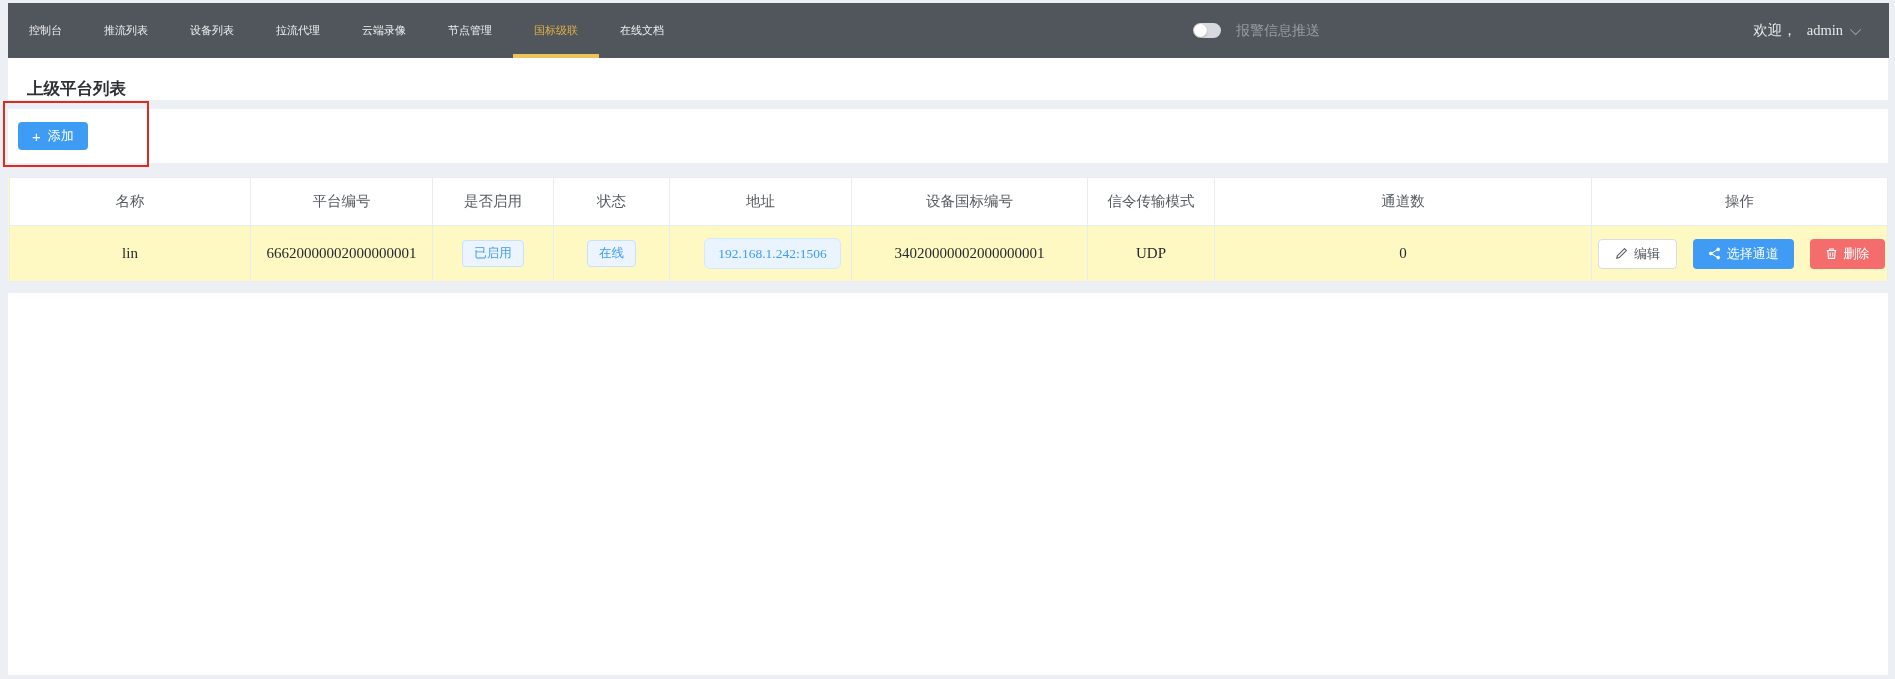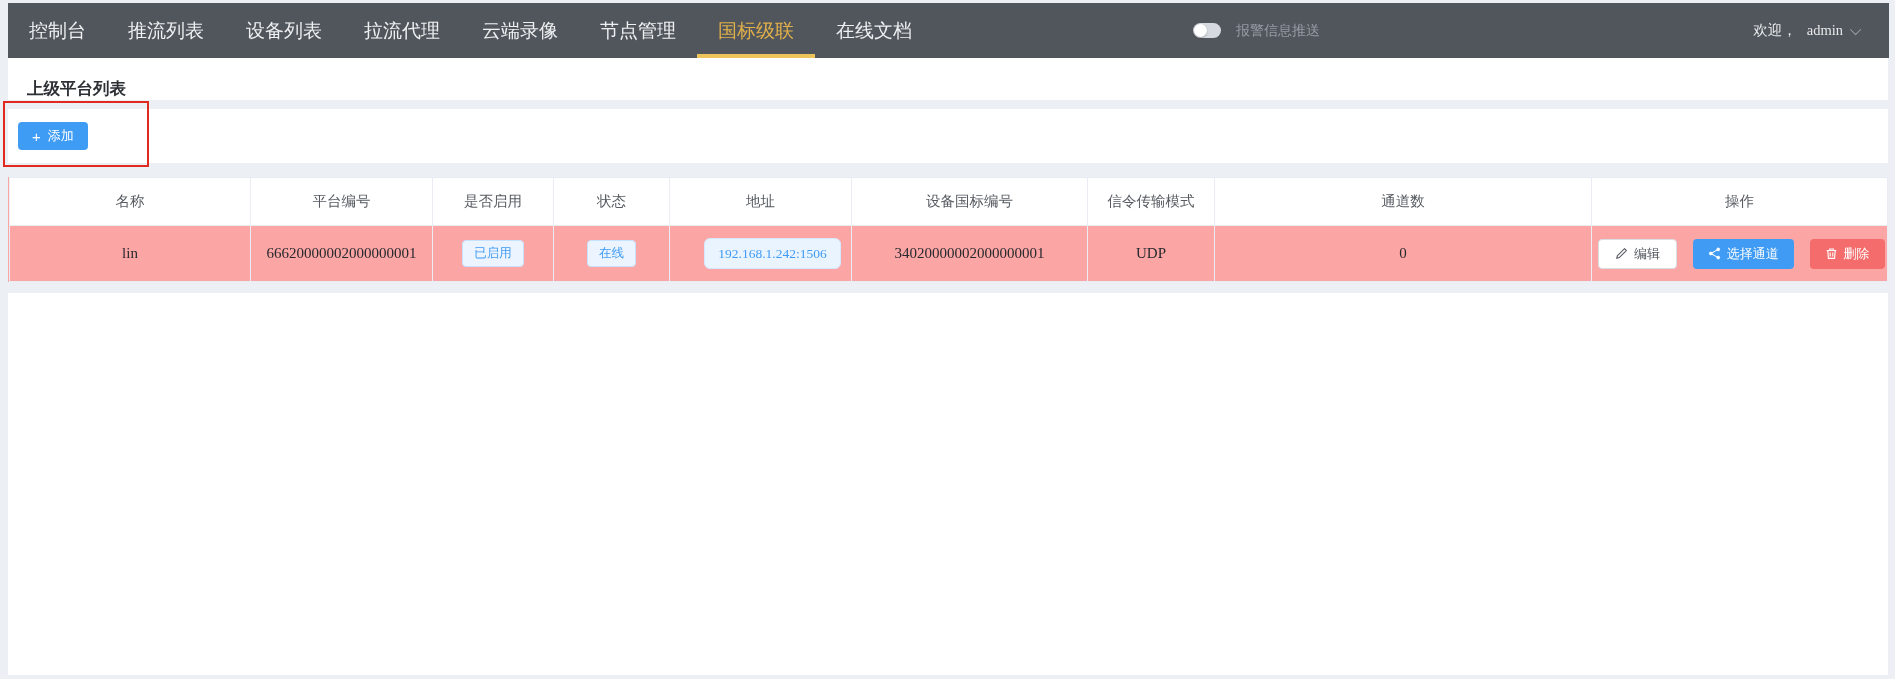--- a/index.html
+++ b/index.html
@@ -13,21 +13,21 @@
   .canvas { position:absolute; inset:0; width:1895px; height:679px; }
 
   
   .navbar {
     position:absolute; left:8px; top:3px; width:1881px; height:55px;
     background:#51565c; display:flex; align-items:stretch;
   }
   .nav-tabs { display:flex; height:100%; }
   .nav-tab {
     padding:12px 21px; display:flex; align-items:center;
-    color:#eef0f2; font-size:19px; cursor:pointer; position:relative;
+    color:#eef0f2; font-size:11px; cursor:pointer; position:relative;
     white-space:nowrap;
   }
   .nav-tab.active { color:#e2b049; }
   .nav-tab.active::after {
     content:""; position:absolute; left:0; right:0; bottom:0; height:4px;
     background:#edc35c;
   }
   .toggle-group {
     position:absolute; left:1185px; top:0; height:100%;
     display:flex; align-items:center; gap:15px;
@@ -74,21 +74,21 @@
   .add-btn .plus { font-size:15px; line-height:1; font-weight:normal; }
 
   
   .red-annotation {
     position:absolute; left:3px; top:101px; width:146px; height:66px;
     border:2px solid #e02a20; pointer-events:none; z-index:50;
   }
 
   
   .table-wrap {
-    position:absolute; left:8px; top:177px; width:1880px; background:#fca5a5;
+    position:absolute; left:8px; top:177px; width:1880px; background:#fef9c3;
   }
   table.platform-table {
     width:1878px; margin-left:1px; border-collapse:collapse; table-layout:fixed;
   }
   .platform-table th, .platform-table td {
     border:1px solid #e9edf3; text-align:center; vertical-align:middle;
     overflow:hidden; white-space:nowrap;
   }
   .platform-table th {
     height:48px; font-weight:normal; color:#575b61; font-size:14.5px;

